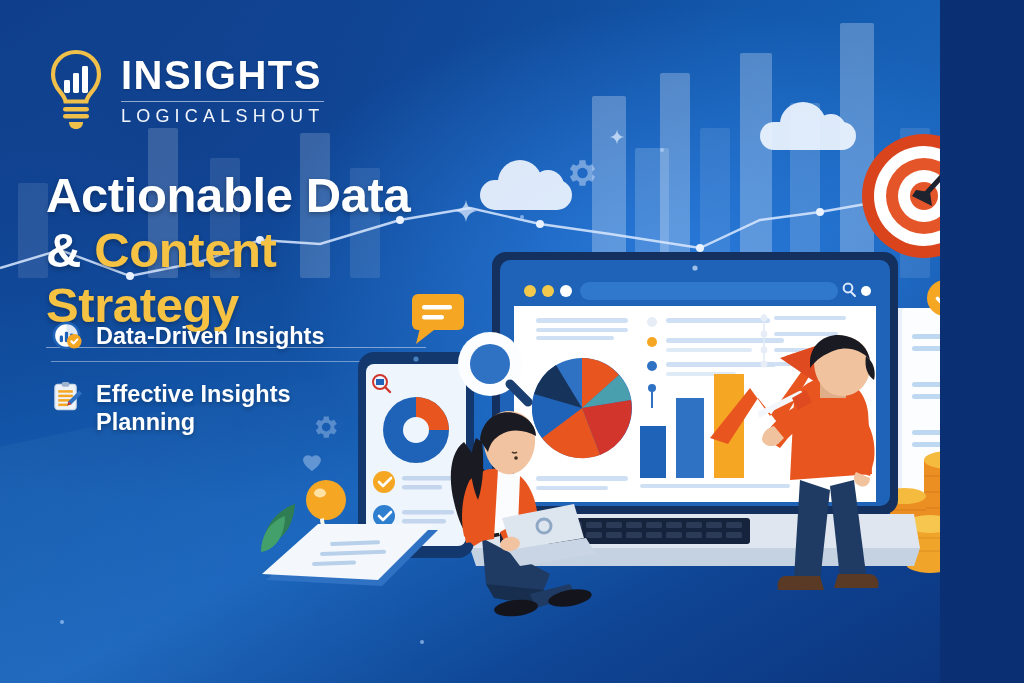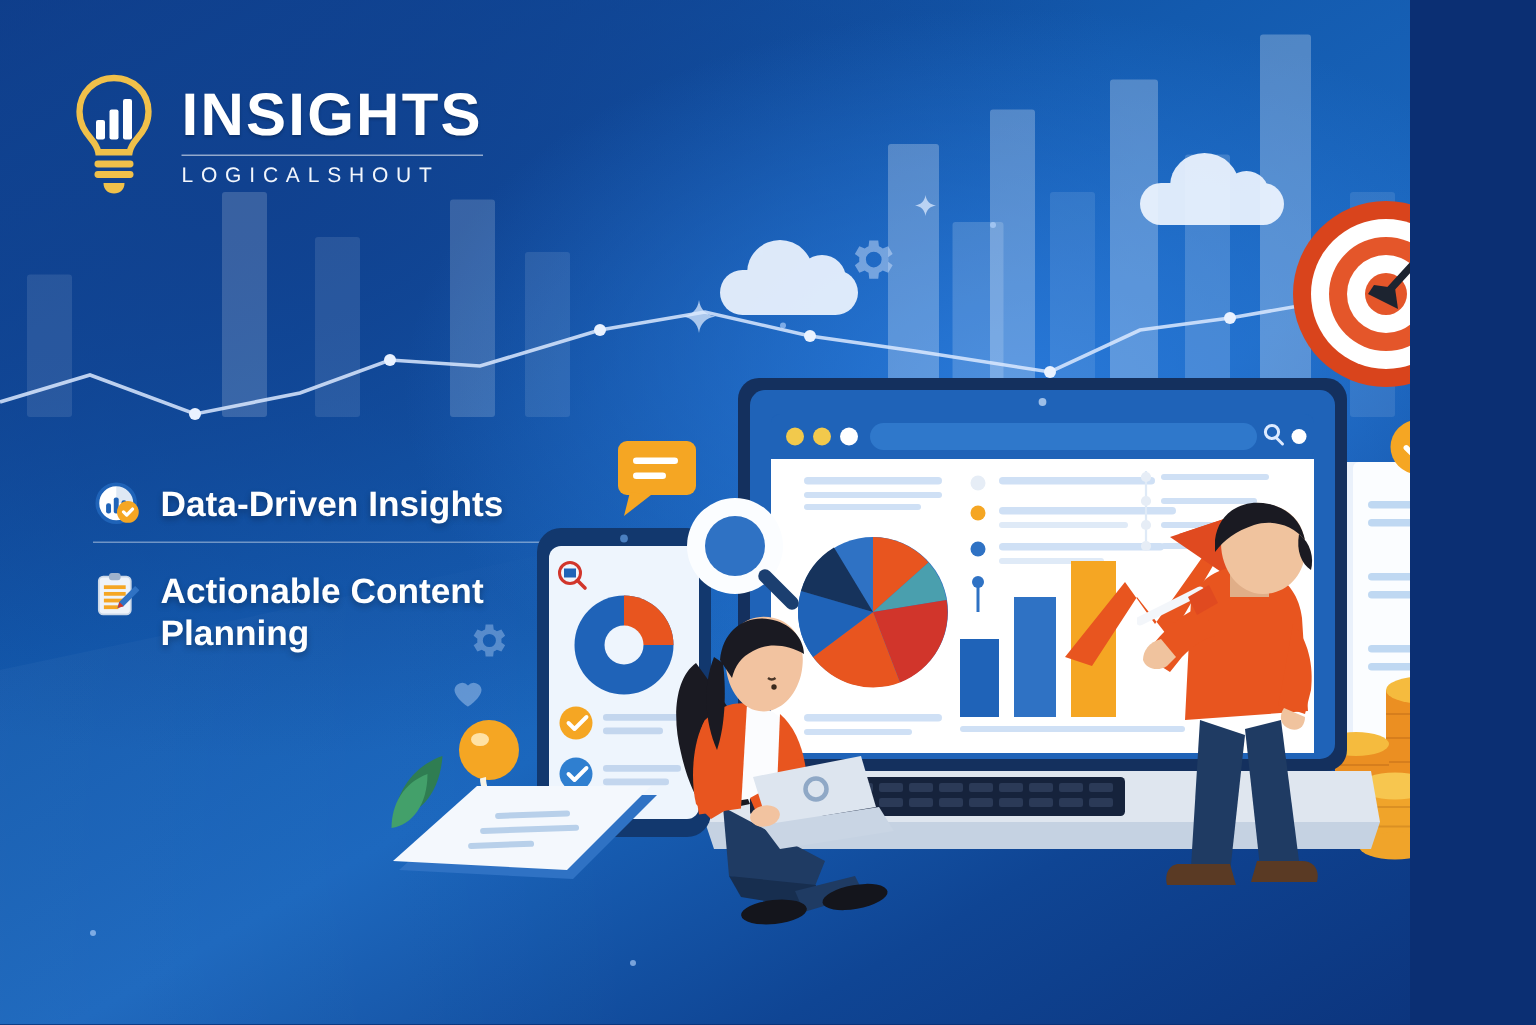--- a/index.html
+++ b/index.html
@@ -29,37 +29,37 @@
   .dot-spark{position:absolute;width:4px;height:4px;border-radius:50%;background:#bcd8ff;opacity:.6;}
 
   
   .logo{position:absolute;left:45px;top:47px;display:flex;align-items:center;gap:14px;}
   .logo-text{display:flex;flex-direction:column;}
   .brand{
     color:#fff;font-size:40px;font-weight:700;letter-spacing:1.5px;line-height:1;
     text-shadow:0 1px 2px rgba(0,0,0,.25);
   }
   .brand-rule{height:1.5px;background:rgba(255,255,255,.55);margin:6px 0 5px;}
-  .subbrand{color:#f2f6fc;font-size:14px;letter-spacing:5.2px;line-height:1;font-weight:400;}
+  .subbrand{color:#f2f6fc;font-size:18px;letter-spacing:5.2px;line-height:1;font-weight:400;}
   .url{
     position:absolute;right:58px;top:68px;color:#fff;font-size:19px;font-weight:700;
     text-shadow:0 1px 3px rgba(0,0,0,.35);
   }
 
   
   .headline{position:absolute;left:46px;top:168px;width:420px;}
   .h-line{
     font-size:49px;font-weight:700;line-height:1.12;color:#fff;letter-spacing:-.4px;
     text-shadow:0 2px 5px rgba(0,0,0,.3);
   }
   .h-gold{color:#f5c243;}
   .h-rule{width:380px;height:1.5px;background:rgba(255,255,255,.45);margin-top:14px;}
 
   
-  .bullets{position:absolute;left:62px;top:320px;width:330px;}
+  .bullets{position:absolute;left:51px;top:320px;width:330px;}
   .bullet{display:flex;align-items:flex-start;gap:14px;margin-bottom:10px;}
   .bullet-text{
     color:#fff;font-size:23.5px;font-weight:700;line-height:1.18;
     text-shadow:0 2px 4px rgba(0,0,0,.28);padding-top:3px;
   }
   .b-rule{width:322px;height:1.2px;background:rgba(255,255,255,.4);margin:10px 0 16px;}
   .b-icon{width:31px;height:31px;flex:0 0 31px;}
 
   
   .ill{position:absolute;}
@@ -153,20 +153,28 @@
       <rect x="37" y="19" width="6" height="27" rx="1.4" fill="#fff"></rect>
     </svg>
     <div class="logo-text">
       <div class="brand">INSIGHTS</div>
       <div class="brand-rule"></div>
       <div class="subbrand">LOGICALSHOUT</div>
     </div>
   </div>
 
 
+  <div class="headline">
+    <div class="h-line">Actionable Data</div>
+    <div class="h-line">
+      <span>&amp;</span>
+      <span class="h-gold">Content Strategy</span>
+    </div>
+    <div class="h-rule"></div>
+  </div>
 
   <div class="bullets">
     <div class="bullet">
       <svg class="b-icon" viewBox="0 0 32 32">
         <circle cx="16" cy="16" r="13" fill="#fff"></circle>
         <circle cx="16" cy="16" r="13" fill="none" stroke="#1f63b8" stroke-width="2.6"></circle>
         <path d="M16 3a13 13 0 0113 13H16z" fill="#1f63b8" opacity=".15"></path>
         <rect x="9" y="16" width="3.4" height="7" rx="1.5" fill="#1f63b8"></rect>
         <rect x="14.3" y="12" width="3.4" height="11" rx="1.5" fill="#1f63b8"></rect>
         <rect x="19.6" y="14" width="3.4" height="9" rx="1.5" fill="#1f63b8"></rect>
@@ -180,21 +188,21 @@
       <svg class="b-icon" viewBox="0 0 32 32" style="height:36px;">
         <rect x="4" y="4" width="22" height="26" rx="3" fill="#eef3fa" stroke="#cbd8e8" stroke-width="1.2"></rect>
         <rect x="11" y="1.5" width="8" height="5" rx="2" fill="#9fb3cc"></rect>
         <rect x="7.5" y="10" width="15" height="2.6" fill="#f5a623"></rect>
         <rect x="7.5" y="14.6" width="15" height="2.6" fill="#f5a623"></rect>
         <rect x="7.5" y="19.2" width="15" height="2.6" fill="#f5a623"></rect>
         <rect x="7.5" y="23.8" width="10" height="2.6" fill="#f5a623"></rect>
         <path d="M29 10.5l3 3L21 24.5l-4.2 1.2 1.2-4.2z" fill="#2f72c4"></path>
         <path d="M17 25.7l1.2-4.2 2.9 2.9z" fill="#d1352b"></path>
       </svg>
-      <div class="bullet-text">Actionable Content Planning</div>
+      <div class="bullet-text">Effective Insights Planning</div>
     </div>
   </div>
 
   <svg class="ill" style="left:880px;top:300px;width:130px;height:210px;" viewBox="0 0 130 210">
     <rect x="8" y="8" width="104" height="190" rx="4" fill="#eaf1fb"></rect>
     <rect x="22" y="8" width="90" height="190" rx="4" fill="#fbfdff"></rect>
     <g fill="#bfd8f2">
       <rect x="32" y="34" width="62" height="5" rx="2.5"></rect>
       <rect x="32" y="46" width="48" height="5" rx="2.5"></rect>
       <rect x="32" y="82" width="70" height="5" rx="2.5"></rect>

